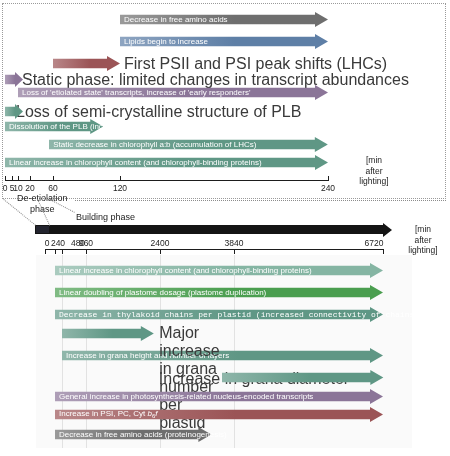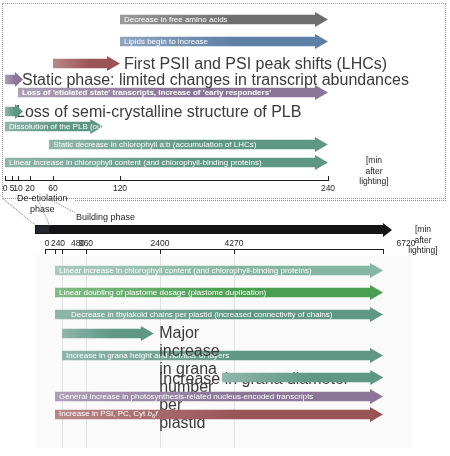--- a/index.html
+++ b/index.html
@@ -121,21 +121,21 @@
       <svg viewBox="0 0 310 15" preserveAspectRatio="none">
         <defs>
           <linearGradient id="ag4" x1="0" y1="0" x2="1" y2="0">
             <stop offset="0" stop-color="#ae9eb7"></stop>
             <stop offset="0.55" stop-color="#8b7598"></stop>
             <stop offset="1" stop-color="#8b7598"></stop>
           </linearGradient>
         </defs>
         <path d="M0 2.8499999999999996 L297 2.8499999999999996 L297 0 L310 7.5 L297 15 L297 12.15 L0 12.15 Z" fill="url(#ag4)"></path>
       </svg>
-      <span class="lbl inside" style="left: 4px; font-weight: bold;">Loss of 'etiolated state' transcripts, increase of 'early responders'</span>
+      <span class="lbl inside" style="left: 4px;">Loss of 'etiolated state' transcripts, increase of 'early responders'</span>
     </div>
     <span class="lbl outside" style="left: 16px; top: 111.5px; transform: translateY(-50%); position: absolute;">Loss of semi-crystalline structure of PLB</span>
     <div class="arrow" style="left: 5px; top: 104px; width: 18px; height: 15px;">
       <svg viewBox="0 0 18 15" preserveAspectRatio="none">
         <defs>
           <linearGradient id="ag5" x1="0" y1="0" x2="1" y2="0">
             <stop offset="0" stop-color="#8fb6aa"></stop>
             <stop offset="0.55" stop-color="#5f9785"></stop>
             <stop offset="1" stop-color="#5f9785"></stop>
           </linearGradient>
@@ -147,21 +147,21 @@
       <svg viewBox="0 0 98.25 15" preserveAspectRatio="none">
         <defs>
           <linearGradient id="ag6" x1="0" y1="0" x2="1" y2="0">
             <stop offset="0" stop-color="#8fb6aa"></stop>
             <stop offset="0.55" stop-color="#5f9785"></stop>
             <stop offset="1" stop-color="#5f9785"></stop>
           </linearGradient>
         </defs>
         <path d="M0 2.8499999999999996 L85.25 2.8499999999999996 L85.25 0 L98.25 7.5 L85.25 15 L85.25 12.15 L0 12.15 Z" fill="url(#ag6)"></path>
       </svg>
-      <span class="lbl inside" style="left: 4px;">Dissolution of the PLB (outflowing)</span>
+      <span class="lbl inside" style="left: 4px;">Dissolution of the PLB (increased)</span>
     </div>
     <div class="arrow" style="left: 49.1667px; top: 137px; width: 278.833px; height: 15px;">
       <svg viewBox="0 0 278.8333333333333 15" preserveAspectRatio="none">
         <defs>
           <linearGradient id="ag7" x1="0" y1="0" x2="1" y2="0">
             <stop offset="0" stop-color="#8fb6aa"></stop>
             <stop offset="0.55" stop-color="#5f9785"></stop>
             <stop offset="1" stop-color="#5f9785"></stop>
           </linearGradient>
         </defs>
@@ -213,23 +213,23 @@
     <div class="tick-lbl" style="left: 32px; top: 238px; width: 30px;">0</div>
     <div class="btick" style="left: 55px; top: 249px; height: 5px;"></div>
     <div class="tick-lbl" style="left: 43px; top: 238px; width: 30px;">240</div>
     <div class="btick" style="left: 62px; top: 249px; height: 5px;"></div>
     <div class="tick-lbl" style="left: 52px; top: 238px; width: 52px;">480</div>
     <div class="btick" style="left: 86px; top: 249px; height: 5px;"></div>
     <div class="tick-lbl" style="left: 71px; top: 238px; width: 30px;">960</div>
     <div class="btick" style="left: 160px; top: 249px; height: 5px;"></div>
     <div class="tick-lbl" style="left: 145px; top: 238px; width: 30px;">2400</div>
     <div class="btick" style="left: 234px; top: 249px; height: 5px;"></div>
-    <div class="tick-lbl" style="left: 219px; top: 238px; width: 30px;">4270</div>
+    <div class="tick-lbl" style="left: 219px; top: 238px; width: 30px;">3840</div>
     <div class="btick" style="left: 383px; top: 249px; height: 5px;"></div>
-    <div class="tick-lbl" style="left: 359px; top: 238px; width: 30px; margin-left: 32px;">6720</div>
+    <div class="tick-lbl" style="left: 359px; top: 238px; width: 30px;">6720</div>
     <div class="gridline" style="left: 62px; top: 255px; height: 193px;"></div>
     <div class="gridline" style="left: 86px; top: 255px; height: 193px;"></div>
     <div class="gridline" style="left: 160px; top: 255px; height: 193px;"></div>
     <div class="gridline" style="left: 234px; top: 255px; height: 193px;"></div>
     <div class="unit-lbl" style="left: 396px; top: 224px; width: 54px;">[min<br>after<br>lighting]</div>
     <div class="arrow" style="left: 55px; top: 263px; width: 328px; height: 15px;">
       <svg viewBox="0 0 328 15" preserveAspectRatio="none">
         <defs>
           <linearGradient id="ag9" x1="0" y1="0" x2="1" y2="0">
             <stop offset="0" stop-color="#aacbbf"></stop>
@@ -258,21 +258,21 @@
       <svg viewBox="0 0 328 15" preserveAspectRatio="none">
         <defs>
           <linearGradient id="ag11" x1="0" y1="0" x2="1" y2="0">
             <stop offset="0" stop-color="#8fb6aa"></stop>
             <stop offset="0.55" stop-color="#5f9785"></stop>
             <stop offset="1" stop-color="#5f9785"></stop>
           </linearGradient>
         </defs>
         <path d="M0 2.8499999999999996 L315 2.8499999999999996 L315 0 L328 7.5 L315 15 L315 12.15 L0 12.15 Z" fill="url(#ag11)"></path>
       </svg>
-      <span class="lbl inside" style="left: 16px;">Decrease in thylakoid chains per plastid (increased connectivity of chains)</span>
+      <span class="lbl inside" style="left: 4px; font-family: Liberation Mono, monospace;">Decrease in thylakoid chains per plastid (increased connectivity of chains)</span>
     </div>
     <span class="lbl outside" style="position: absolute; left: 158.833px; top: 333.5px; transform: translateY(-50%); margin-top: 45px;">Increase in grana diameter</span>
     <div class="arrow" style="left: 62px; top: 326px; width: 91.8333px; height: 15px;">
       <svg viewBox="0 0 91.83333333333331 15" preserveAspectRatio="none">
         <defs>
           <linearGradient id="ag12" x1="0" y1="0" x2="1" y2="0">
             <stop offset="0" stop-color="#8fb6aa"></stop>
             <stop offset="0.55" stop-color="#5f9785"></stop>
             <stop offset="1" stop-color="#5f9785"></stop>
           </linearGradient>
@@ -327,13 +327,26 @@
           <linearGradient id="ag16" x1="0" y1="0" x2="1" y2="0">
             <stop offset="0" stop-color="#b98789"></stop>
             <stop offset="0.55" stop-color="#9b5456"></stop>
             <stop offset="1" stop-color="#9b5456"></stop>
           </linearGradient>
         </defs>
         <path d="M0 2.8499999999999996 L315 2.8499999999999996 L315 0 L328 7.5 L315 15 L315 12.15 L0 12.15 Z" fill="url(#ag16)"></path>
       </svg>
       <span class="lbl inside" style="left: 4px;">Increase in PSI, PC, Cyt <i>b</i><sub style="font-size:6px">6</sub><i>f</i></span>
     </div>
+    <div class="arrow" style="left: 55px; top: 427px; width: 156.389px; height: 15px;">
+      <svg viewBox="0 0 156.38888888888889 15" preserveAspectRatio="none">
+        <defs>
+          <linearGradient id="ag17" x1="0" y1="0" x2="1" y2="0">
+            <stop offset="0" stop-color="#9a9a9a"></stop>
+            <stop offset="0.55" stop-color="#6e6e6e"></stop>
+            <stop offset="1" stop-color="#6e6e6e"></stop>
+          </linearGradient>
+        </defs>
+        <path d="M0 2.8499999999999996 L143.38888888888889 2.8499999999999996 L143.38888888888889 0 L156.38888888888889 7.5 L143.38888888888889 15 L143.38888888888889 12.15 L0 12.15 Z" fill="url(#ag17)"></path>
+      </svg>
+      <span class="lbl inside" style="left: 4px;">Decrease in free amino acids (proteinogenesis)</span>
+    </div>
   </div>
 
 </body></html>

